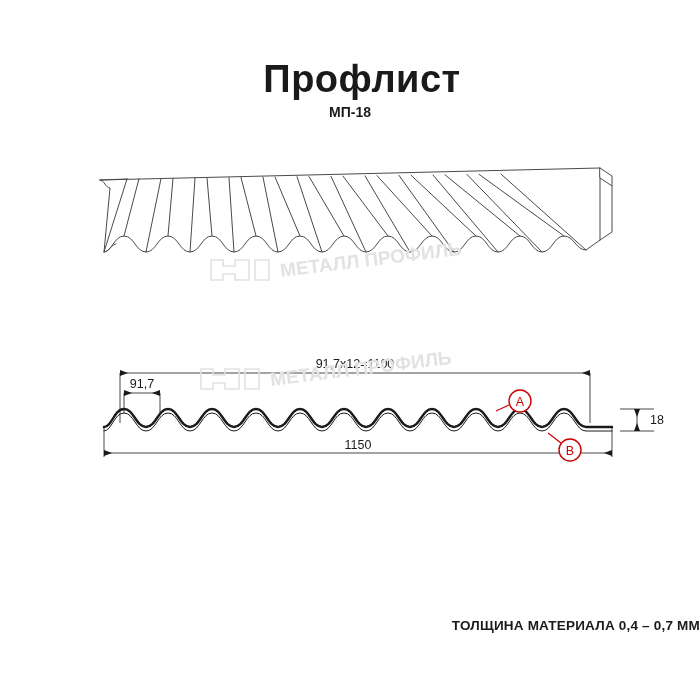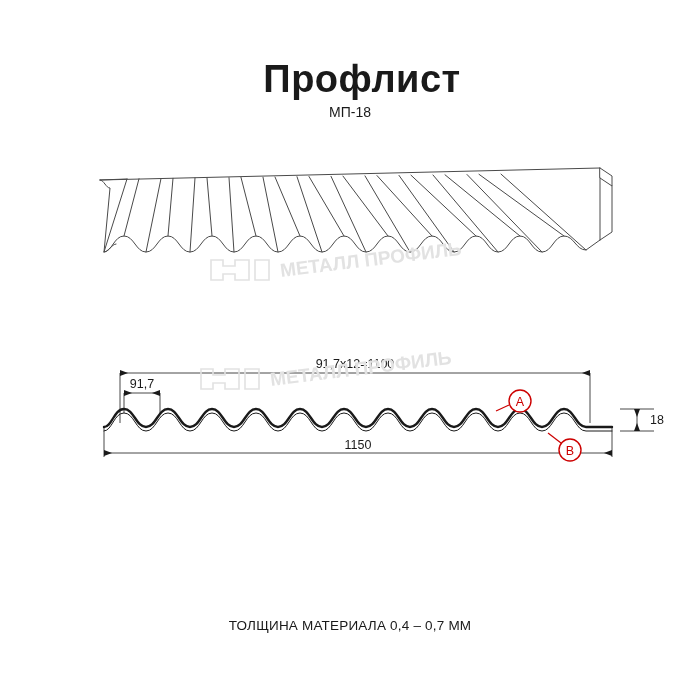--- a/index.html
+++ b/index.html
@@ -31,30 +31,30 @@
     font-weight: bold;
     letter-spacing: 0.5px;
   }
   .subtitle {
     position: absolute;
     left: 0;
     top: 104px;
     width: 700px;
     text-align: center;
     font-size: 14px;
-    font-weight: normal;
+    font-weight: bold;
   }
   .footer {
     position: absolute;
     left: 0;
     top: 618px;
     width: 700px;
-    text-align: center;
+    text-align: right;
     font-size: 13.5px;
-    font-weight: normal;
+    font-weight: bold;
     letter-spacing: 0.2px;
   }
   .iso-wrap {
     position: absolute;
     left: 60px;
     top: 140px;
     width: 580px;
     height: 180px;
   }
   .draw-wrap {

